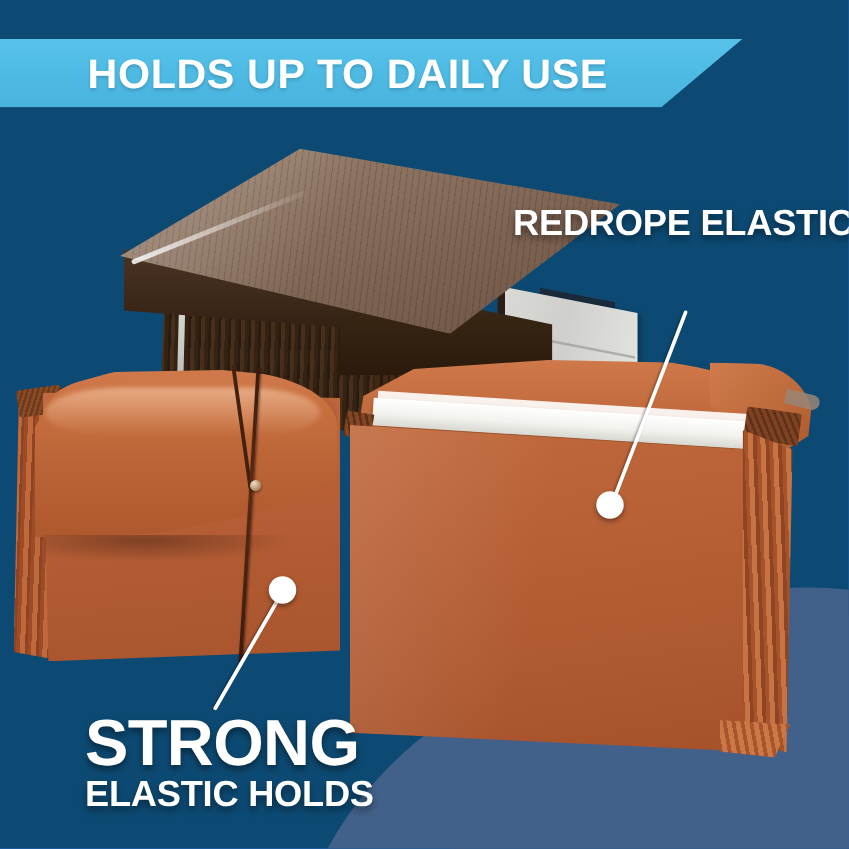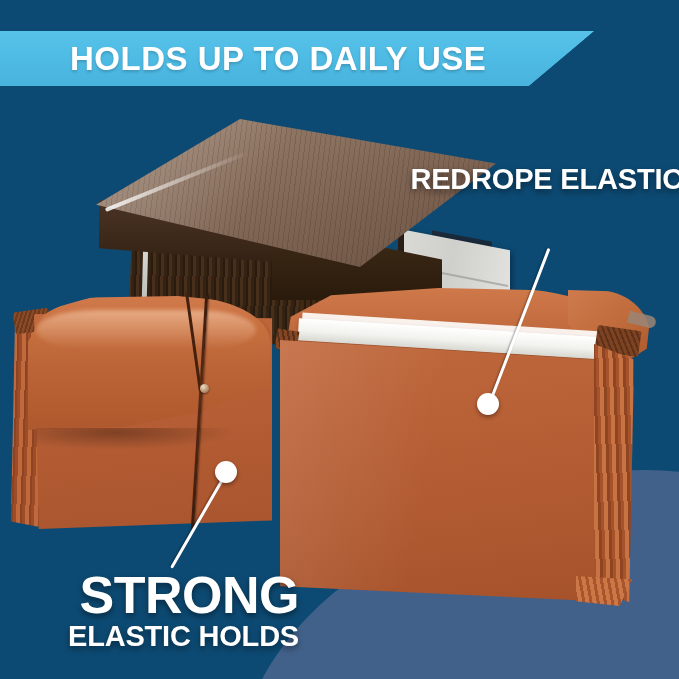--- a/index.html
+++ b/index.html
@@ -359,21 +359,21 @@
     color:#ffffff;
     font-weight:bold;
     font-size:29px;
     line-height:32px;
     letter-spacing:-0.2px;
     white-space:nowrap;
     text-shadow: 0 3px 6px rgba(0,0,0,.45);
   }
 
   #durable-block { right: 38px; top: 163px; text-align: right; }
-  #strong-block  { left: 68px;  top: 570px; text-align: right; }
+  #strong-block  { left: 68px;  top: 570px; text-align: left; }
 </style>
 </head>
 <body>
 
 <div id="stage">
 
   <div class="bg-base"></div>
   <div class="bg-sweep"></div>
   <div class="bg-sweep2"></div>
 

